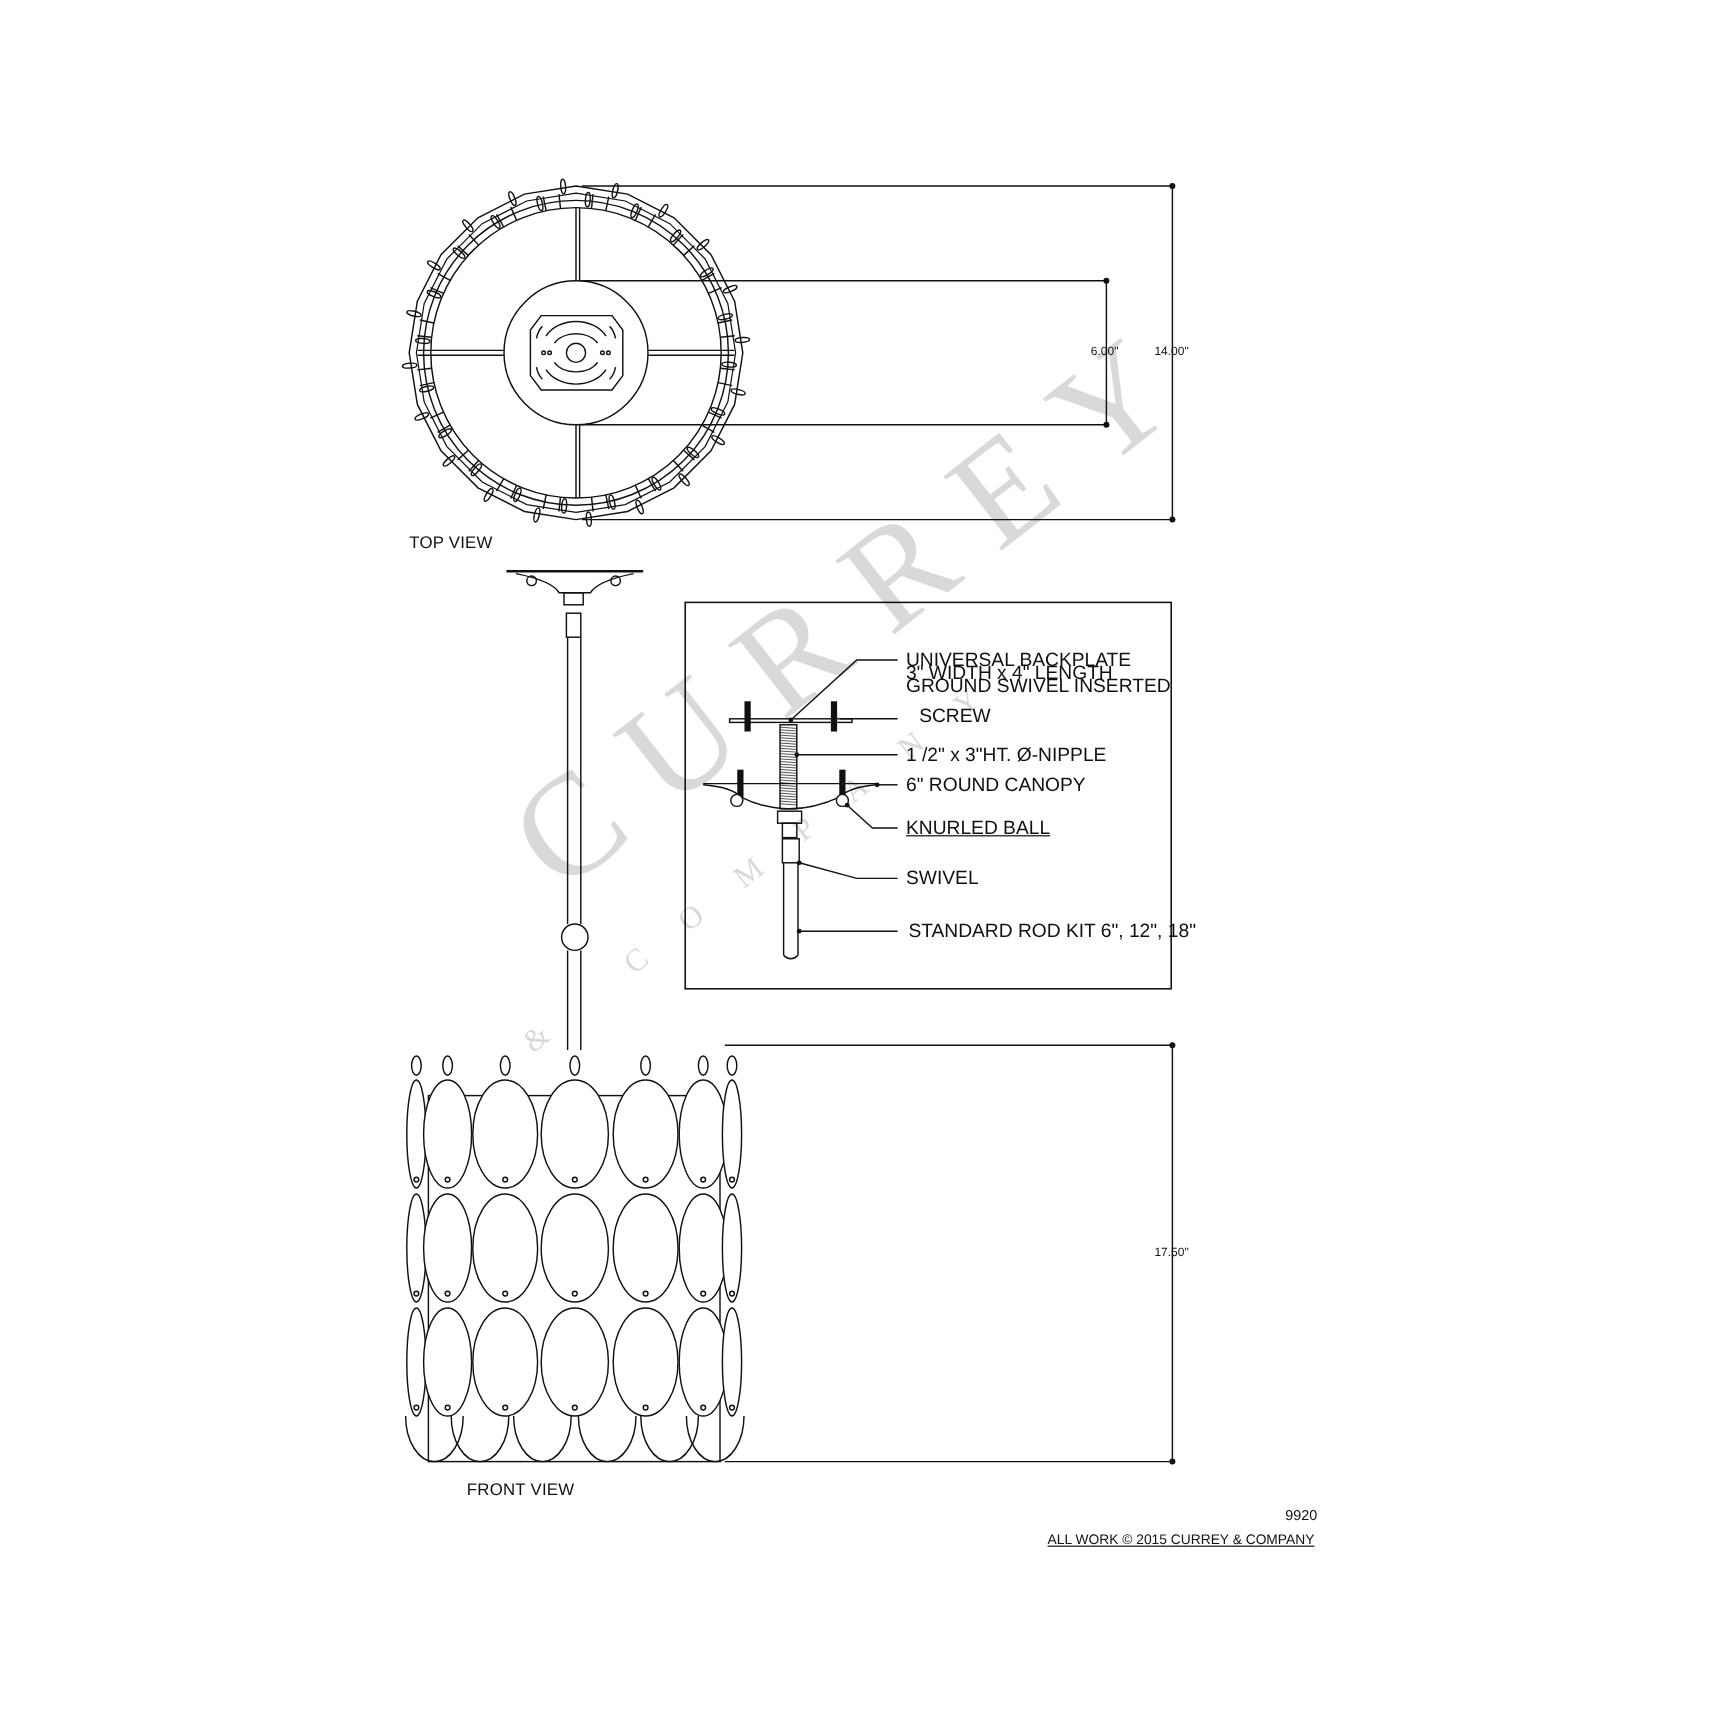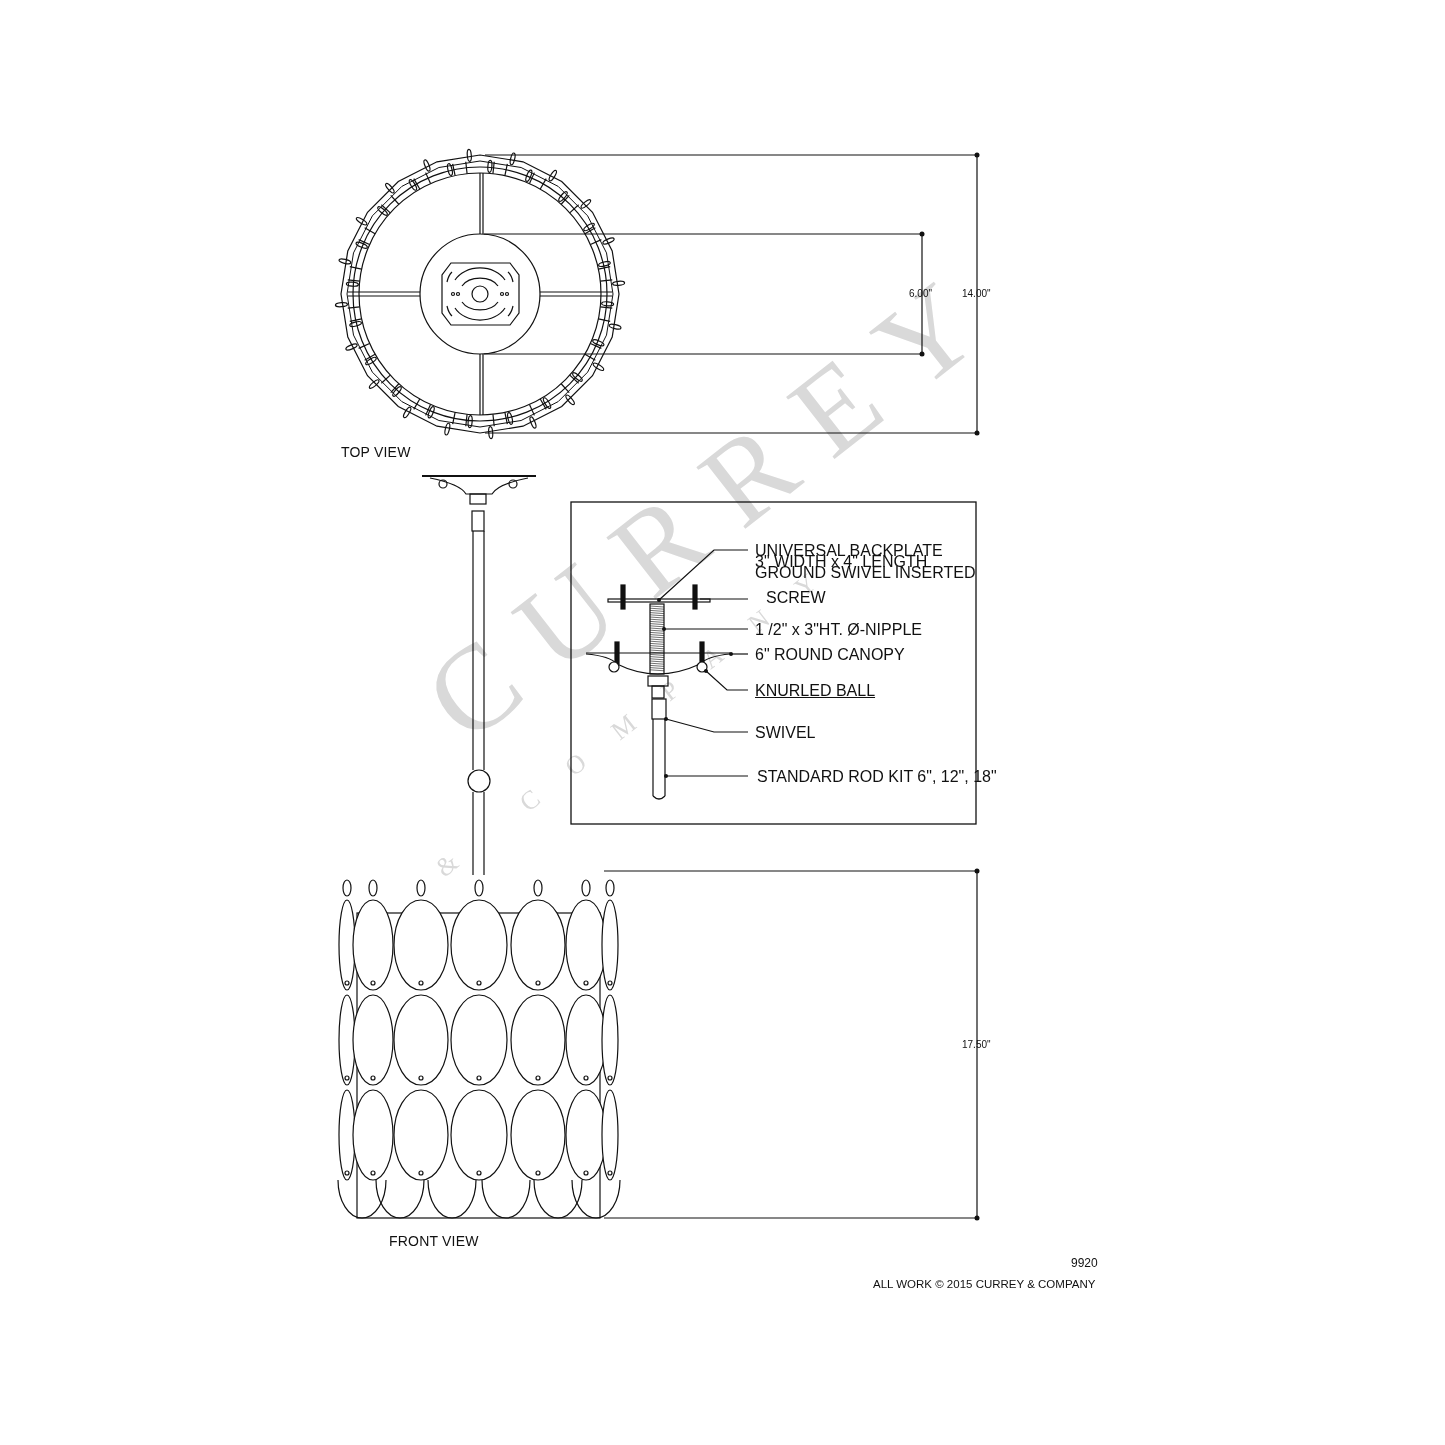--- a/index.html
+++ b/index.html
@@ -3,21 +3,21 @@
 <meta charset="utf-8">
 <style>
   html, body { margin: 0; padding: 0; background: #ffffff; }
   body { width: 1445px; height: 1445px; position: relative; overflow: hidden; font-family: "Liberation Sans", sans-serif; color: #111; }
   svg { position: absolute; left: 0; top: 0; }
   .lbl { position: absolute; font-family: "Liberation Sans", sans-serif; color: #111; white-space: nowrap; }
   .view-label { font-size: 14px; letter-spacing: 0.2px; }
   .dim { font-size: 10px; }
   .callout { font-size: 16px; line-height: 11px; }
   .footer-num { font-size: 12px; }
-  .footer-copy { font-size: 11.5px; }
+  .footer-copy { font-size: 11.5px; text-decoration: underline; }
   .watermark { position: absolute; color: #d9d9d9; font-family: "Liberation Serif", serif; pointer-events: none; }
 </style>
 </head>
 <body>
 
 <div class="watermark" style="left:400px; top:660px; font-size:120px; letter-spacing:34px; transform: rotate(-38deg); transform-origin: left top;">CURREY</div>
 <div class="watermark" style="left:430px; top:860px; font-size:26px; letter-spacing:40px; transform: rotate(-38deg); transform-origin: left top;">&amp; COMPANY</div>
 
 <svg width="1445" height="1445" viewBox="0 0 1445 1445">
   <g fill="none" stroke="#111" stroke-width="1.2">

